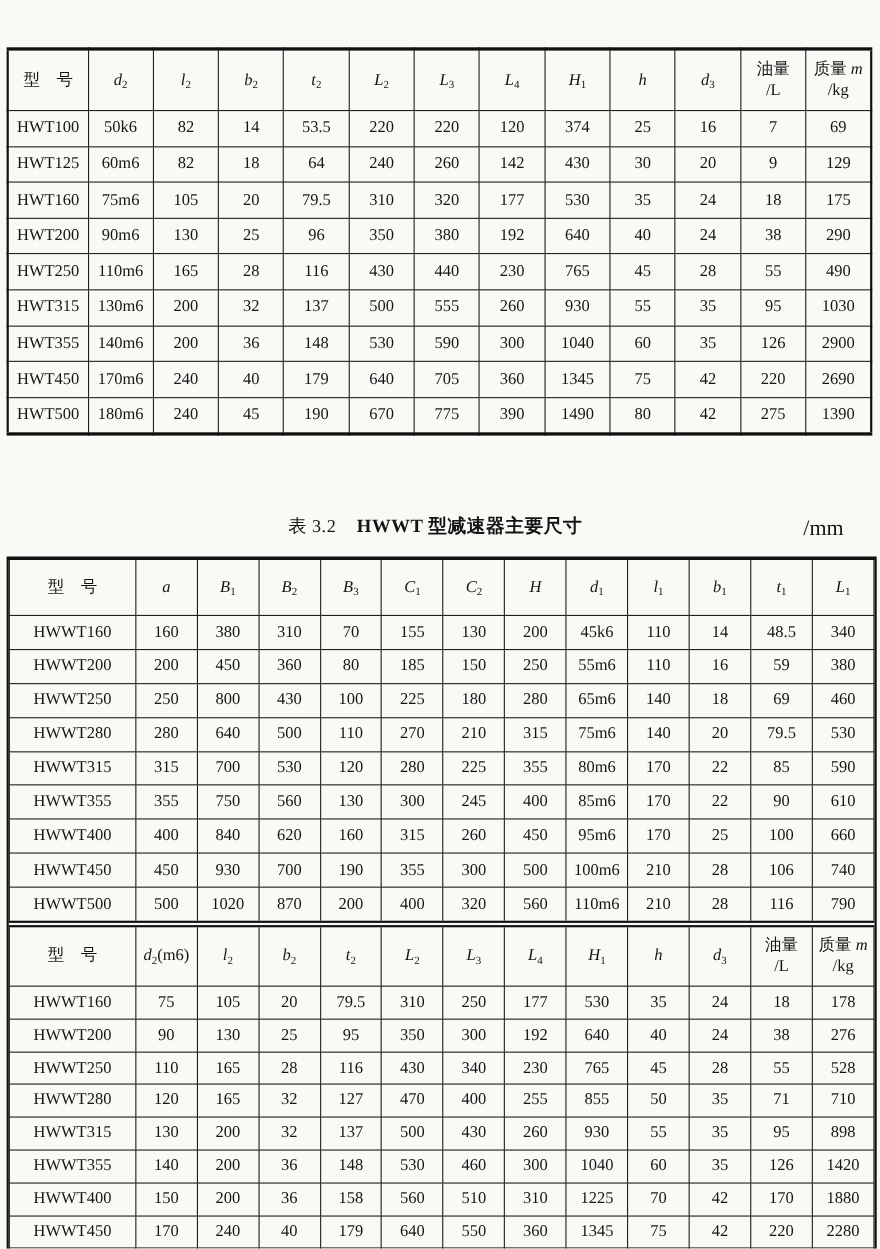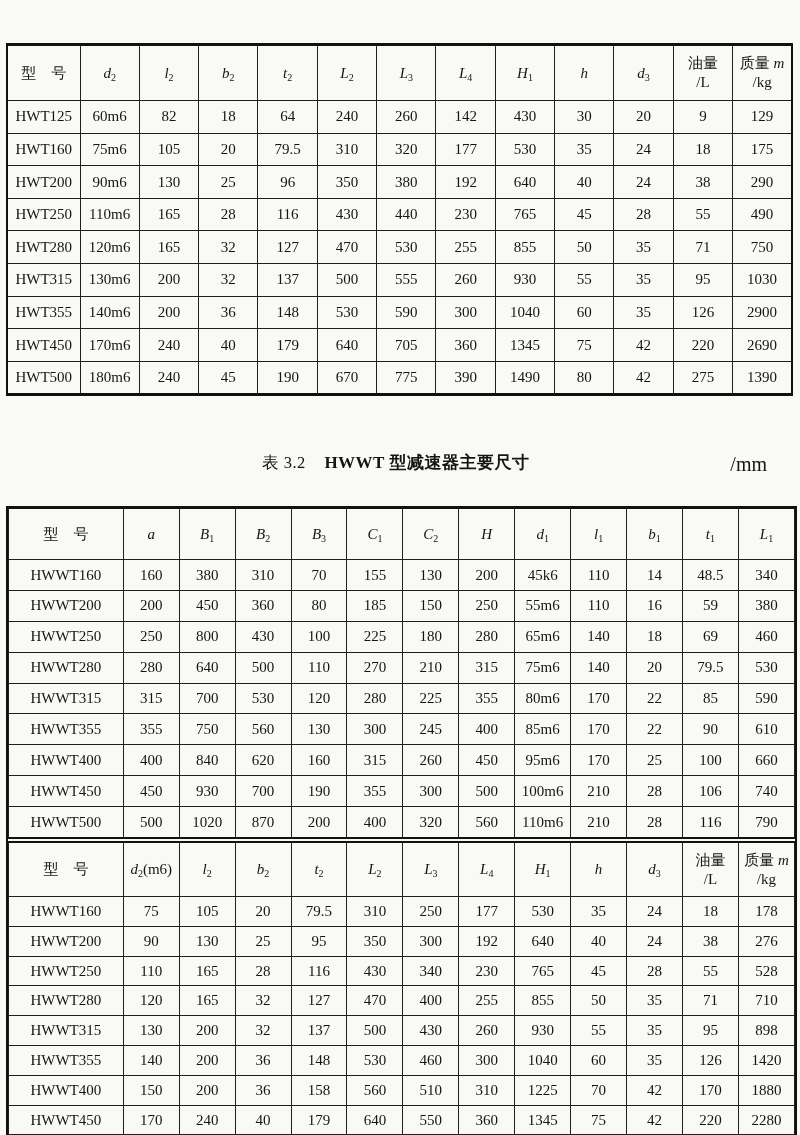--- a/index.html
+++ b/index.html
@@ -30,21 +30,21 @@
     position:absolute;top:3px;left:6px;
     border:2.5px solid #111;border-top-width:3px;border-bottom-width:3.5px;
   }
   .t1 thead th{height:54px;}
   .t1 tbody th,.t1 tbody td{height:31.6px;}
   .t1 col.c-model{width:9.3%;}
   .t1 col.c-num{width:7.558%;}
 
   
   .caption{
-    position:absolute;top:399px;left:0;width:800px;height:46px;
+    position:absolute;top:415px;left:0;width:800px;height:46px;
   }
   .cap-group{
     position:absolute;left:262px;top:12px;
     font-size:16.5px;letter-spacing:.5px;white-space:nowrap;
   }
   .cap-label{margin-right:14px;}
   .cap-title{font-weight:bold;font-size:17px;}
   .cap-unit{
     position:absolute;right:33px;top:14px;font-size:20px;
   }
@@ -104,20 +104,35 @@
           <th><i>L</i><sub>4</sub></th>
           <th><i>H</i><sub>1</sub></th>
           <th><i>h</i></th>
           <th><i>d</i><sub>3</sub></th>
           <th>油量<br>/L</th>
           <th>质量 <i>m</i><br>/kg</th>
         </tr>
       </thead>
     <tbody>
         <tr>
+          <th>HWT100</th>
+          <td>50k6</td>
+          <td>82</td>
+          <td>14</td>
+          <td>53.5</td>
+          <td>220</td>
+          <td>220</td>
+          <td>120</td>
+          <td>374</td>
+          <td>25</td>
+          <td>16</td>
+          <td>7</td>
+          <td>69</td>
+        </tr>
+        <tr>
           <th>HWT125</th>
           <td>60m6</td>
           <td>82</td>
           <td>18</td>
           <td>64</td>
           <td>240</td>
           <td>260</td>
           <td>142</td>
           <td>430</td>
           <td>30</td>
@@ -164,35 +179,20 @@
           <td>430</td>
           <td>440</td>
           <td>230</td>
           <td>765</td>
           <td>45</td>
           <td>28</td>
           <td>55</td>
           <td>490</td>
         </tr>
         <tr>
-          <th>HWT280</th>
-          <td>120m6</td>
-          <td>165</td>
-          <td>32</td>
-          <td>127</td>
-          <td>470</td>
-          <td>530</td>
-          <td>255</td>
-          <td>855</td>
-          <td>50</td>
-          <td>35</td>
-          <td>71</td>
-          <td>750</td>
-        </tr>
-        <tr>
           <th>HWT315</th>
           <td>130m6</td>
           <td>200</td>
           <td>32</td>
           <td>137</td>
           <td>500</td>
           <td>555</td>
           <td>260</td>
           <td>930</td>
           <td>55</td>

